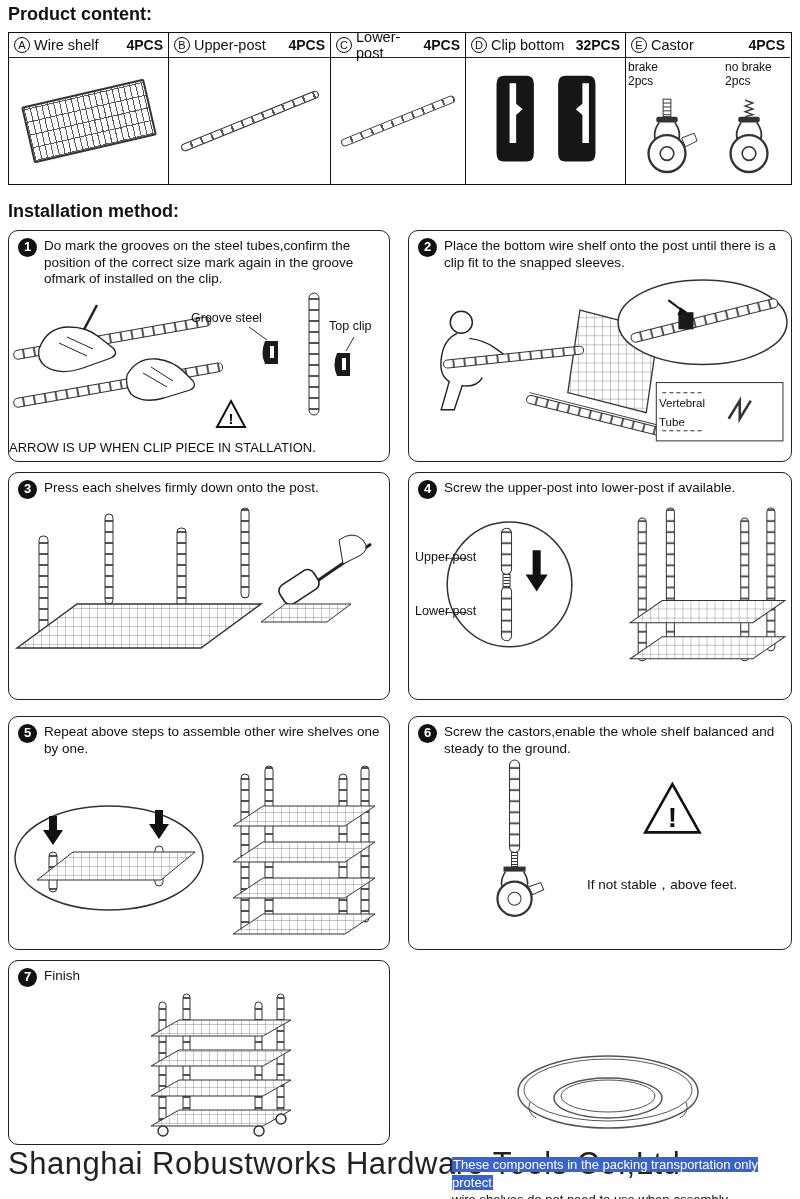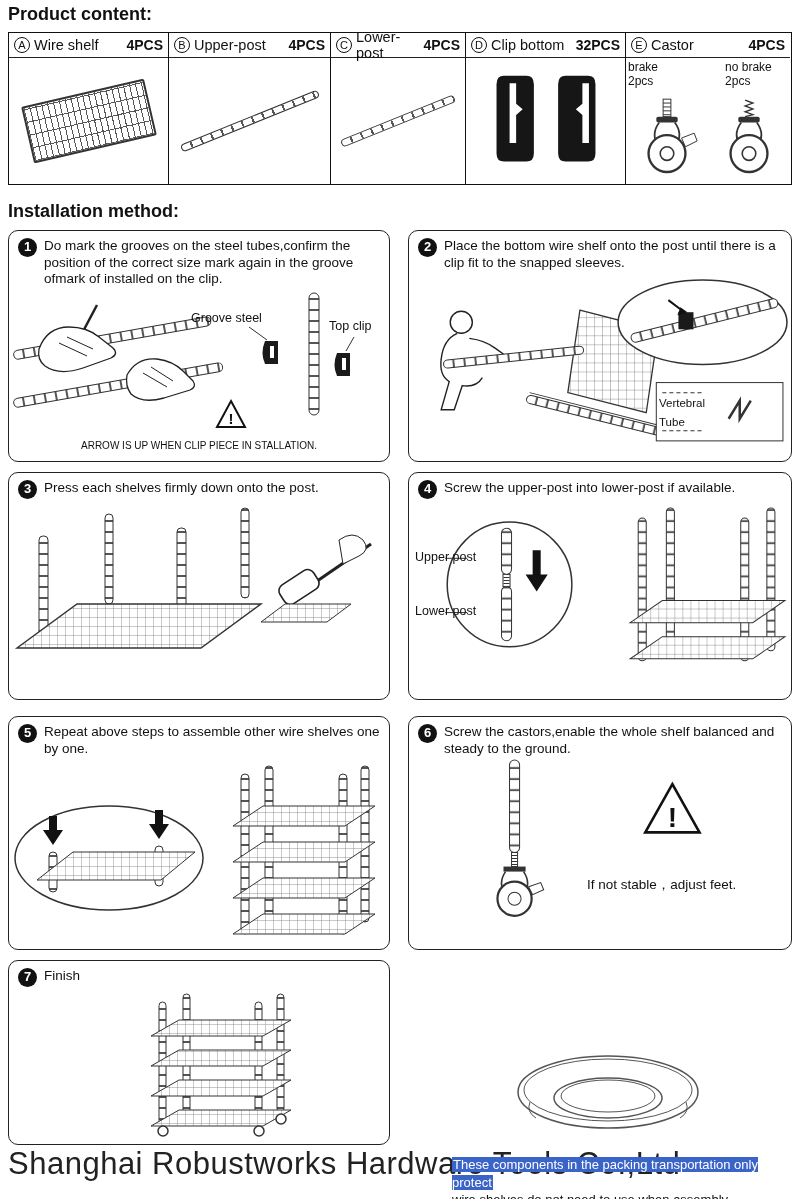--- a/index.html
+++ b/index.html
@@ -33,21 +33,21 @@
   .castor-row { flex:1; display:flex; justify-content:space-around; align-items:flex-end; padding-bottom:3px; }
 
   
   .step { position:absolute; border:1.5px solid #222; border-radius:10px; background:#fff; overflow:hidden; }
   .step-head { display:flex; gap:7px; padding:7px 9px 1px 9px; font-size:13.5px; line-height:16.5px; }
   .step-num { flex:none; width:19px; height:19px; border-radius:50%; background:#111; color:#fff;
     font-weight:bold; font-size:13px; display:flex; align-items:center; justify-content:center; }
   .step-art { position:relative; }
   .step-art svg { display:block; width:100%; }
   .flabel { position:absolute; font-size:12.5px; white-space:nowrap; color:#111; }
-  .s-caption { text-align:center; font-size:10px; padding-top:1px; }
+  .s-caption { text-align:left; font-size:13px; padding-top:1px; }
 
   #s1 { left:8px;   top:230px; width:382px; height:232px; }
   #s2 { left:408px; top:230px; width:384px; height:232px; }
   #s3 { left:8px;   top:472px; width:382px; height:228px; }
   #s4 { left:408px; top:472px; width:384px; height:228px; }
   #s5 { left:8px;   top:716px; width:382px; height:234px; }
   #s6 { left:408px; top:716px; width:384px; height:234px; }
   #s7 { left:8px;   top:960px; width:382px; height:185px; }
 
   
@@ -305,21 +305,21 @@
         <rect x="102" y="94" width="6" height="14" fill="#fff" stroke="#333"></rect>
         <path d="M102,97 h6 M102,100 h6 M102,103 h6 M102,106 h6" stroke="#333"></path>
         <path d="M94,108 h22 v5 h-22 z" fill="#333"></path>
         <path d="M96,113 q-8,12 0,22 M114,113 q8,12 0,22" fill="none" stroke="#333" stroke-width="1.6"></path>
         <circle cx="105" cy="140" r="17" fill="#fff" stroke="#333" stroke-width="2.2"></circle>
         <circle cx="105" cy="140" r="6.5" fill="none" stroke="#333"></circle>
         <path d="M119,128 l12,-4 3,7 -11,5 z" fill="#fff" stroke="#333"></path>
         <path d="M262,26 l27,48 h-54 z" fill="none" stroke="#111" stroke-width="2.6"></path>
         <text x="262" y="69" text-anchor="middle" font-size="28" font-weight="bold" fill="#111">!</text>
       </svg>
-      <span class="flabel" style="left:178px;top:118px;font-size:13.5px">If not stable，adjust feet.</span>
+      <span class="flabel" style="left:178px;top:118px;font-size:13.5px">If not stable，above feet.</span>
     </div>
   </div>
 
   <div class="step" id="s7">
     <div class="step-head">
       <span class="step-num">7</span>
       <span>Finish</span>
     </div>
     <div class="step-art" style="height:152px">
       <svg viewBox="0 0 380 150">

